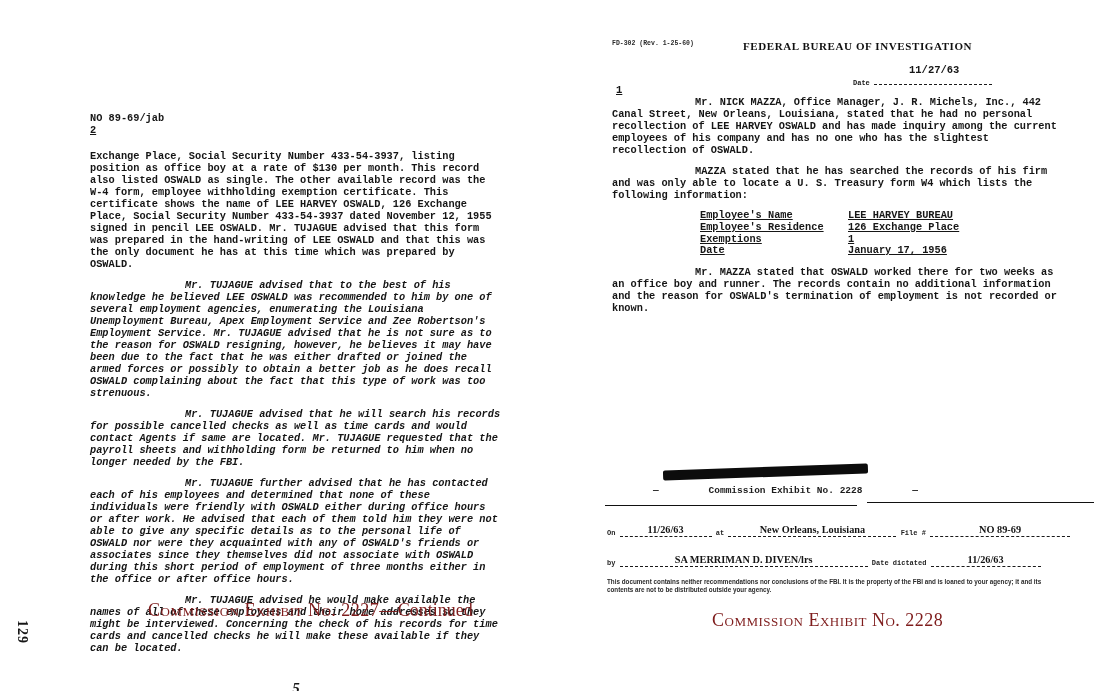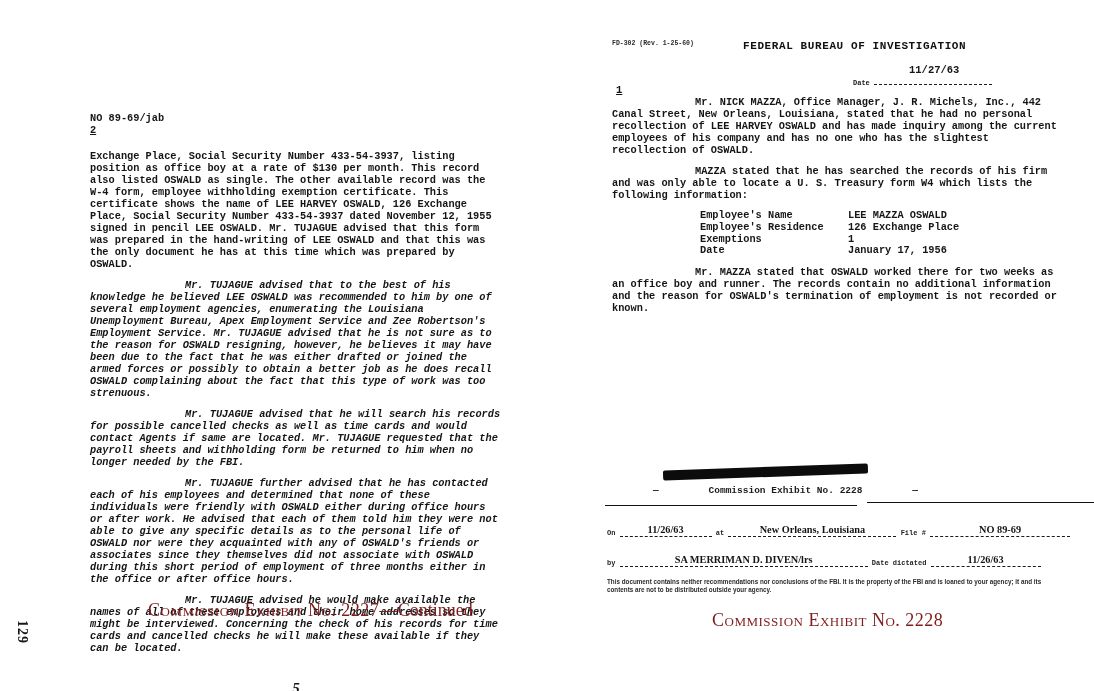--- a/index.html
+++ b/index.html
@@ -40,31 +40,31 @@
     color: #7f1d1d; white-space: nowrap;
   }
   #left-caption { position: absolute; left: 148px; top: 600px; font-size: 18px; }
   .smallcaps { font-variant: small-caps; letter-spacing: 0.5px; }
 
   
   #right-page { left: 605px; top: 38px; width: 489px; height: 640px; }
   .form-number { position: absolute; left: 7px; top: 2px; font-size: 6.5px; font-weight: bold; color: #2a2a2a; }
   .fbi-header {
     position: absolute; left: 138px; top: 2px;
-    font-family: Liberation Mono, monospace;
+    font-family: Liberation Serif, serif;
     font-size: 11px; font-weight: bold; letter-spacing: 0.6px; color: #111;
   }
   .date-block { position: absolute; left: 248px; top: 26px; width: 170px; }
   .date-value { font-size: 10.5px; font-weight: bold; margin-left: 56px; }
   .date-line { font-size: 7px; font-weight: bold; }
   .date-rule { display: inline-block; width: 118px; border-bottom: 1.5px dashed #1a1a1a; height: 8px; }
   .rp-pagenum { position: absolute; left: 11px; top: 46px; font-size: 10.5px; font-weight: bold; text-decoration: underline; }
   .rp-body { position: absolute; left: 7px; top: 58px; width: 452px; }
   .w4-table { margin: 0 0 9px 88px; font-size: 10.3px; line-height: 11.8px; font-weight: bold; }
-  .w4-row { display: flex; }
+  .w4-row { display: flex; text-decoration: underline; }
   .w4-label { width: 148px; }
   .w4-value { width: 200px; }
 
   
   .redaction-bar {
     position: absolute; left: 58px; top: 429px; width: 205px; height: 10px;
     background: #0c0c0c; transform: rotate(-2deg); border-radius: 2px;
   }
   .stamp-row { position: absolute; left: 48px; top: 447px; width: 265px; font-size: 9.5px; font-weight: bold; color: #1c1c1c; display: flex; justify-content: space-between; }
   .rule { position: absolute; border-bottom: 1.6px solid #111; height: 0; }
@@ -131,21 +131,21 @@
 
   <div class="rp-pagenum tw">1</div>
 
   <div class="rp-body body-text">
     <p class="indent-r">Mr. NICK MAZZA, Office Manager, J. R. Michels, Inc., 442 Canal Street, New Orleans, Louisiana, stated that he had no personal recollection of LEE HARVEY OSWALD and has made inquiry among the current employees of his company and has no one who has the slightest recollection of OSWALD.</p>
     <p class="indent-r">MAZZA stated that he has searched the records of his firm and was only able to locate a U. S. Treasury form W4 which lists the following information:</p>
 
     <div class="w4-table tw">
       <div class="w4-row">
         <span class="w4-label">Employee's Name</span>
-        <span class="w4-value">LEE MAZZA OSWALD</span>
+        <span class="w4-value">LEE HARVEY BUREAU</span>
       </div>
       <div class="w4-row">
         <span class="w4-label">Employee's Residence</span>
         <span class="w4-value">126 Exchange Place</span>
       </div>
       <div class="w4-row">
         <span class="w4-label">Exemptions</span>
         <span class="w4-value">1</span>
       </div>
       <div class="w4-row">

